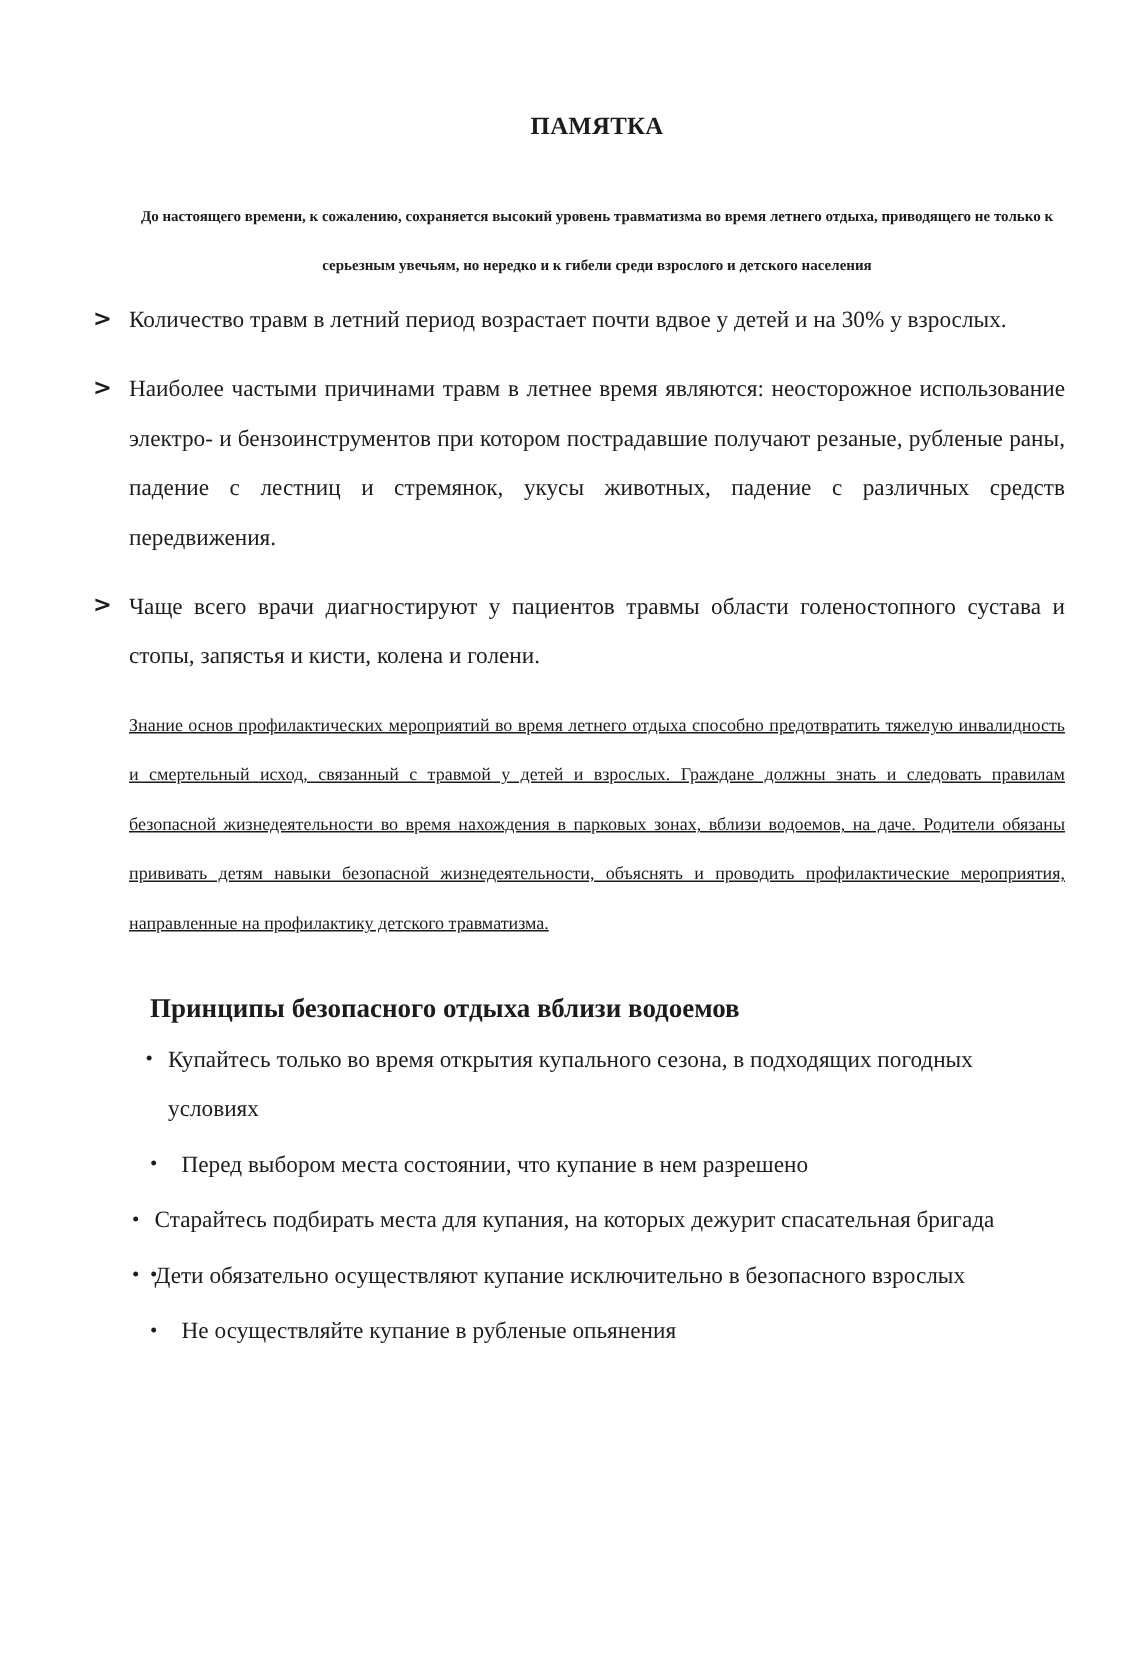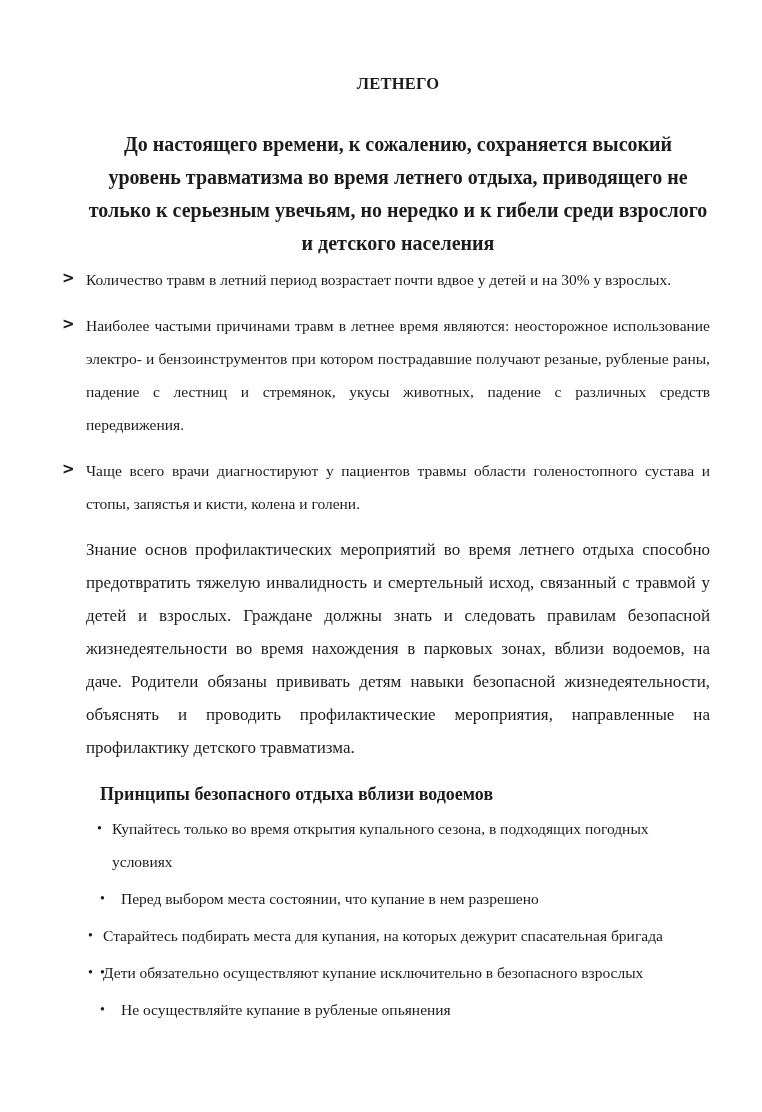--- a/index.html
+++ b/index.html
@@ -23,21 +23,21 @@
     text-align: center;
     font-weight: bold;
     font-size: 16.5px;
     line-height: 28px;
     letter-spacing: 0.2px;
   }
   .intro {
     margin-top: 30px;
     text-align: center;
     font-weight: bold;
-    font-size: 20px;
+    font-size: 10px;
     line-height: 33px;
   }
   .arrow-list {
     margin-top: 3px;
   }
   .arrow-item {
     position: relative;
     text-align: justify;
     font-size: 15.5px;
     line-height: 33px;
@@ -47,23 +47,24 @@
     position: absolute;
     left: -24px;
     top: -1px;
     font-family: "DejaVu Sans", sans-serif;
     font-size: 15px;
     font-weight: bold;
     letter-spacing: 0;
   }
   .body-par {
     text-align: justify;
-    font-size: 17px;
+    font-size: 12px;
     line-height: 33px;
-    margin: 0 0 14px 0;
+    margin: 0 0 24px 0;
+    text-decoration: underline;
   }
   .section-heading {
     font-weight: bold;
     font-size: 18px;
     line-height: 33px;
     margin: 0 0 0 14px;
   }
   .dot-list {
     margin-top: 1px;
   }
@@ -86,21 +87,21 @@
   .dot-item.ind-c { padding-left: 35px; }
   .dot-item.ind-c .marker { left: 14px; }
 </style>
 </head>
 <body>
 
 <div class="page">
   <div class="content">
 
     <div class="title-block">
-      <div>ЛЕТНЕГО</div>
+      <div>ПАМЯТКА</div>
     </div>
 
     <div class="intro">До настоящего времени, к сожалению, сохраняется высокий уровень травматизма во время летнего отдыха, приводящего не только к серьезным увечьям, но нередко и к гибели среди взрослого и детского населения</div>
 
     <div class="arrow-list">
       <div class="arrow-item">
         <span class="marker">&gt;</span>
         <span>Количество травм в летний период возрастает почти вдвое у детей и на 30% у взрослых.</span>
       </div>
       <div class="arrow-item">

